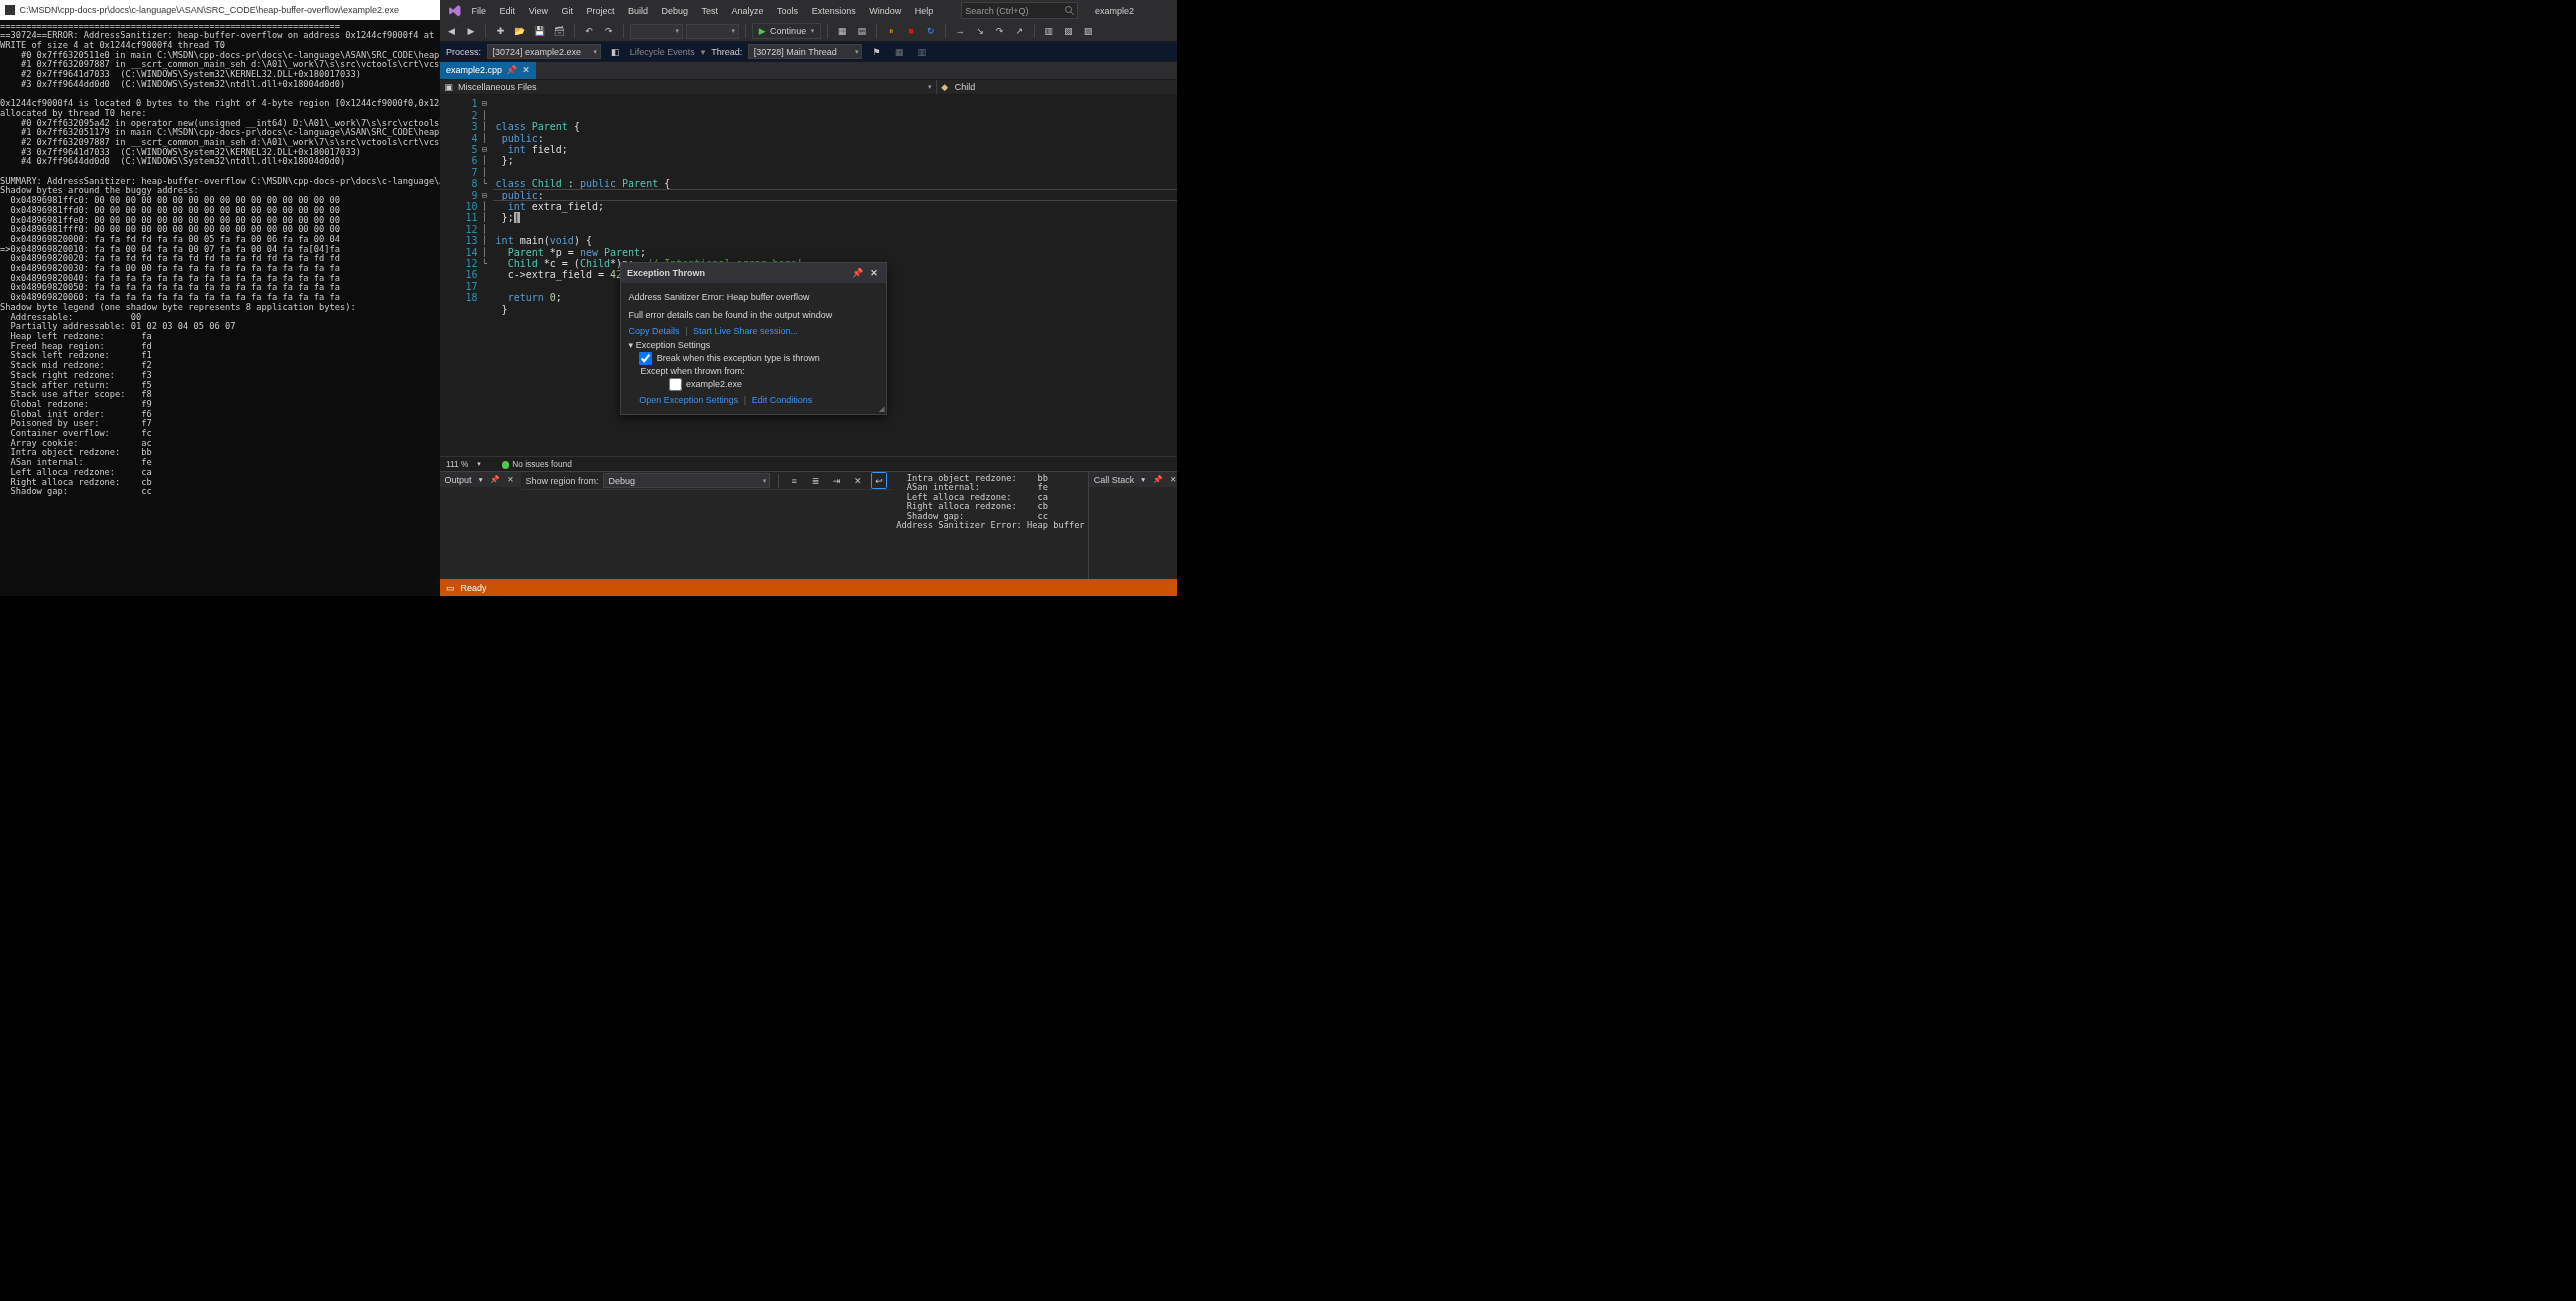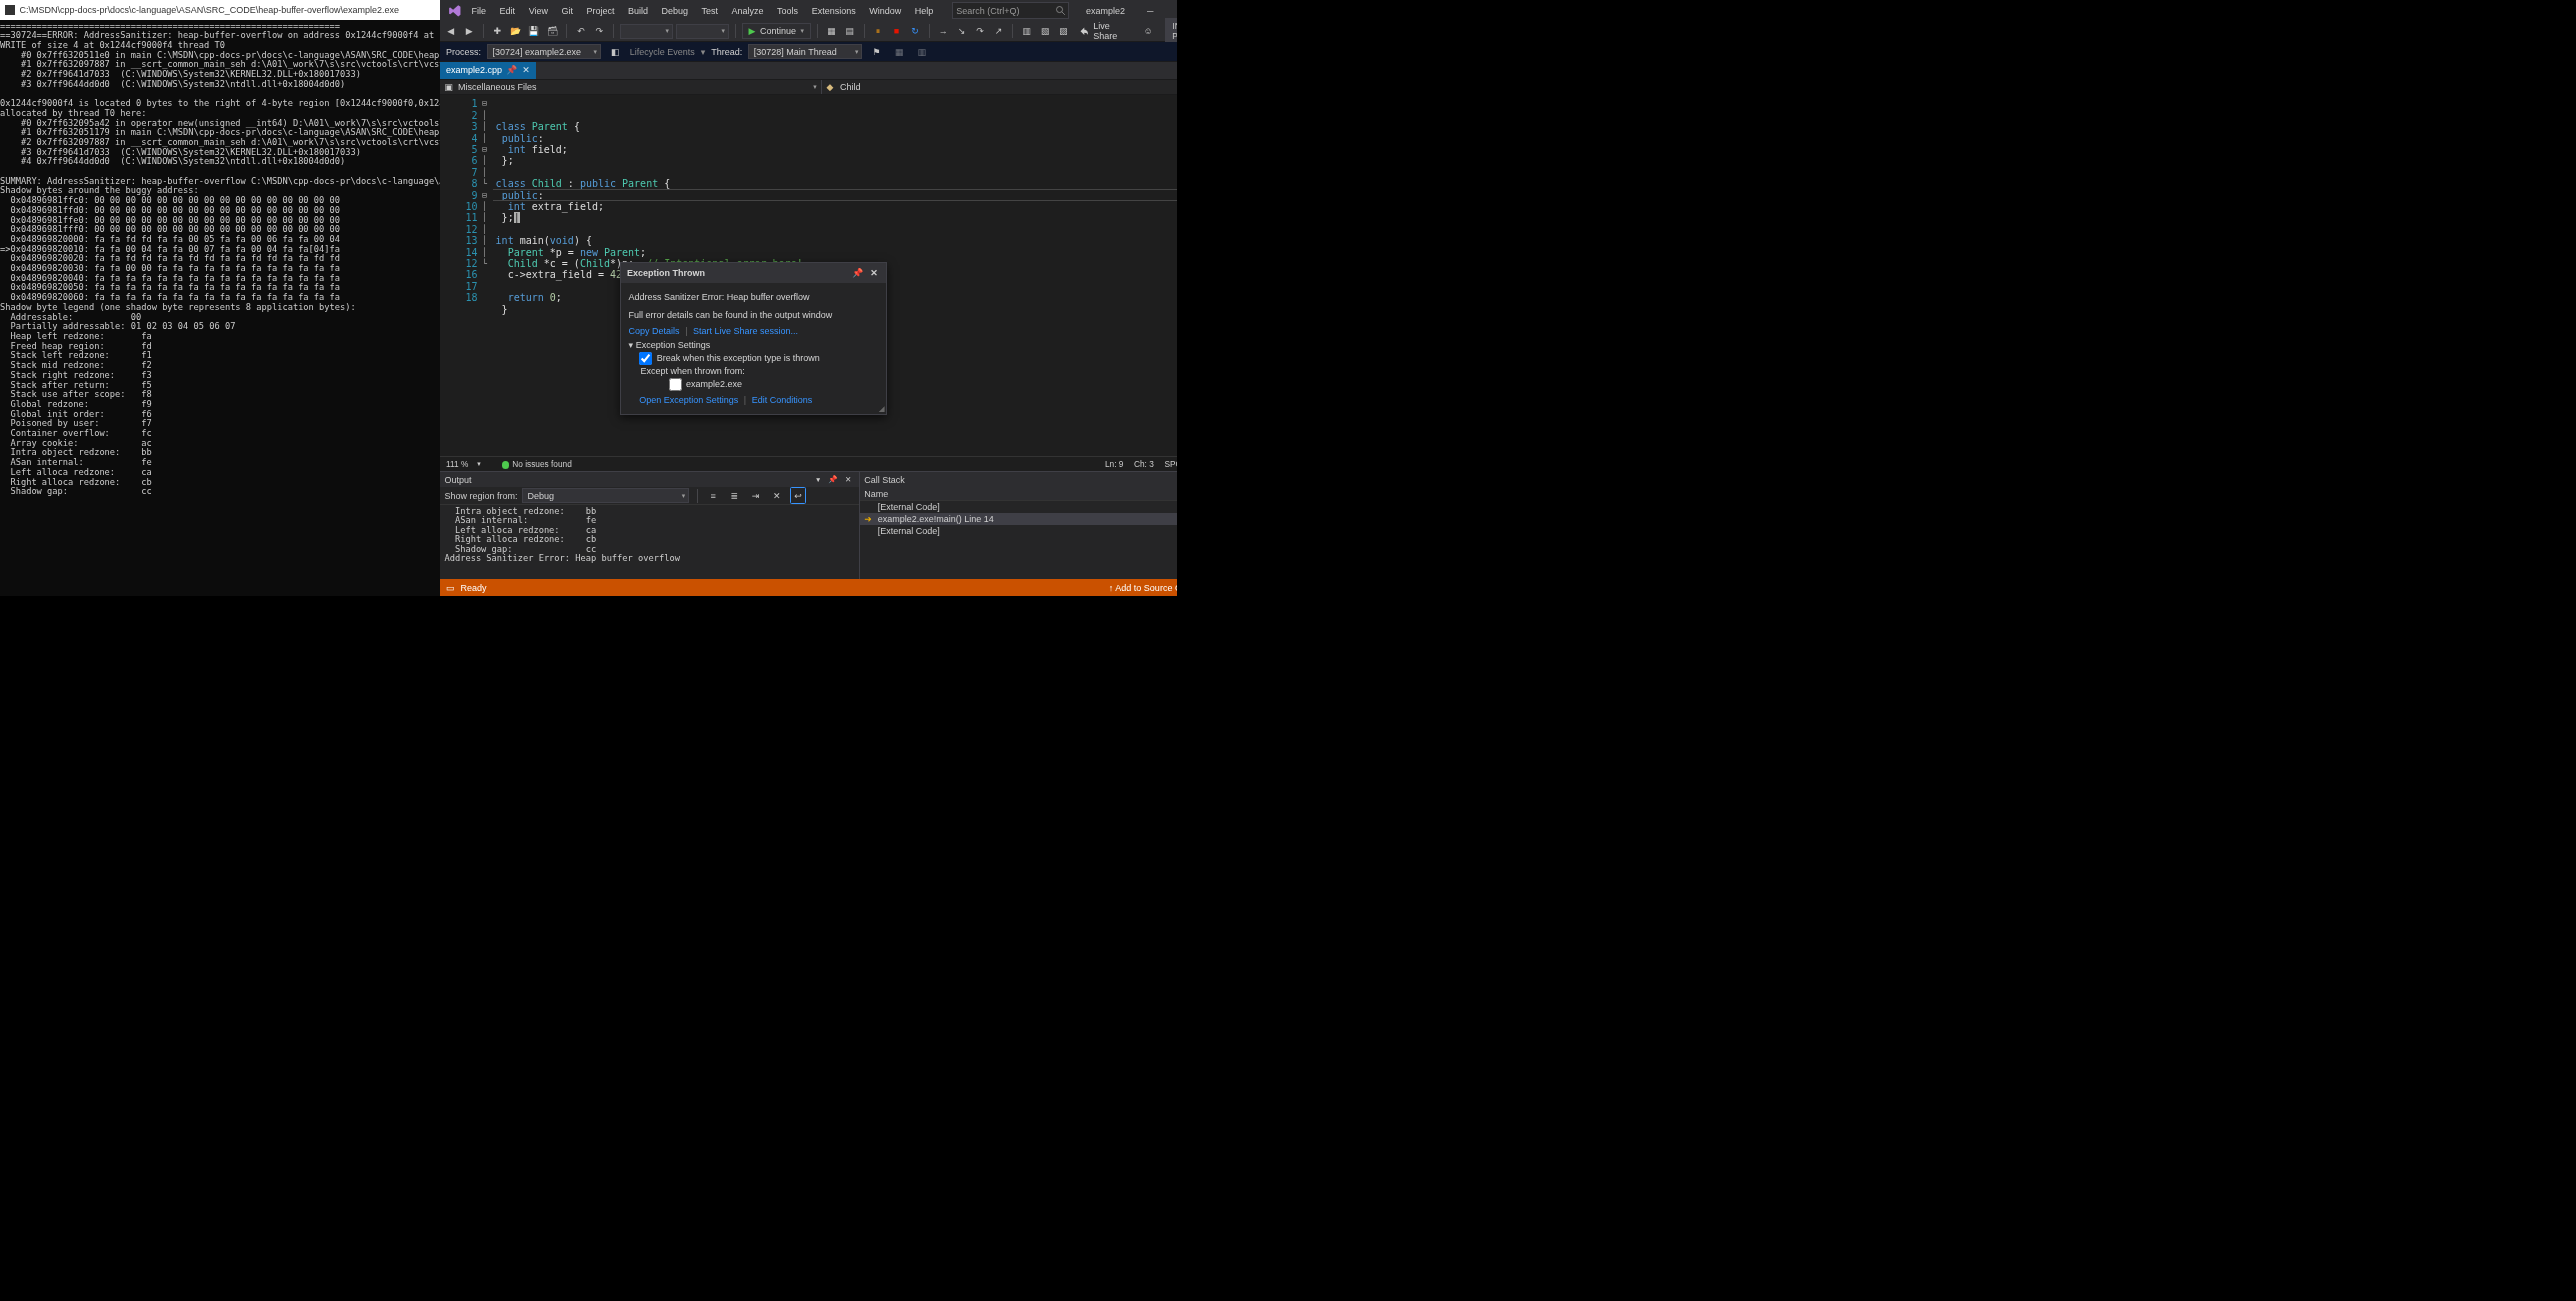--- a/index.html
+++ b/index.html
@@ -51,21 +51,21 @@
     height: 21px;
     background: #2d2d30;
     display: flex;
     align-items: center;
     padding: 0 3px;
     color: #d0d0d0;
   }
   .vs-logo { width:13.6px;height:13.6px;margin:0 4.5px; }
   .vs-menu { display:flex; gap:1.5px; margin-left:0; }
   .vs-menu-item { padding: 3px 6px; cursor:pointer; color:#d0d0d0; }
-  .vs-search { margin-left:13px; display:flex; align-items:center; border:0.8px solid #3f3f46; background:#252526; height:16.7px; width:117px; padding:0 3px; color:#999; }
+  .vs-search { margin-left:22px; display:flex; align-items:center; border:0.8px solid #3f3f46; background:#252526; height:16.7px; width:117px; padding:0 3px; color:#999; }
   .vs-search svg { margin-left:auto; }
   .vs-solution-name { margin-left: 16.7px; color:#ccc; }
   .vs-winbtns { margin-left:auto; display:flex; }
   .vs-winbtn { width:33px; height:21px; display:flex; align-items:center; justify-content:center; color:#ccc; cursor:pointer;}
   .vs-toolbar {
     height: 21px;
     background: #2d2d30;
     display:flex;
     align-items:center;
     padding: 0 3px;
@@ -118,21 +118,21 @@
   .exc-link{color:#3794ff;cursor:pointer;}
   .exc-link + .bar{color:#666;margin:0 3px;}
   .exc-settings{margin-top:4.5px;}
   .exc-settings .hdr::before{content:"▾ ";color:#ccc;}
   .exc-settings .row{margin-left:10.6px;display:flex;align-items:center;gap:4.5px;margin-top:1.5px;}
   .exc-grip{position:absolute;right:1.5px;bottom:1.5px;color:#666;font-size:7.6px;}
   .editor-status { height:15px; background:#1e1e1e; border-top:0.8px solid #333; display:flex; align-items:center; padding:0 6px; font-size:8.3px; color:#ccc; gap:9px;}
   .editor-status .right{margin-left:auto;display:flex;gap:10.6px;}
   .green-dot{width:7.6px;height:7.6px;border-radius:3.8px;background:#4ec94e;display:inline-block;margin-right:3px;vertical-align:middle;}
   .bottom-panels { height:108px; display:flex; background:#252526; border-top:0.8px solid #3f3f46;}
-  .panel { display:flex; flex-direction:column; background:#252526; }
+  .panel { display:flex; flex-direction:row; background:#252526; }
   .panel.output{flex:1;border-right:0.8px solid #3f3f46;}
   .panel.callstack{width:360px;}
   .panel-header{height:15px;background:#2d2d30;display:flex;align-items:center;padding:0 4.5px;color:#ccc;}
   .panel-header .spacer{flex:1;}
   .panel-header .pbtn{width:12px;height:12px;margin-left:3px;cursor:pointer;color:#ccc;display:flex;align-items:center;justify-content:center;font-size:7.6px;}
   .output-toolbar{height:18px;display:flex;align-items:center;padding:0 4.5px;gap:4.5px;background:#252526;border-bottom:0.8px solid #333;}
   .output-body{flex:1;font-family:Consolas,monospace;font-size:8.7px;line-height:9.5px;white-space:pre;color:#ccc;padding:1.5px 4.5px;overflow:hidden;}
   .callstack-cols{height:13.6px;display:flex;background:#2d2d30;border-bottom:0.8px solid #333;align-items:center;padding:0 4.5px;color:#ccc;justify-content:space-between;}
   .callstack-cols .c1{flex:1;}
   .callstack-rows{flex:1;font-size:9px;}

